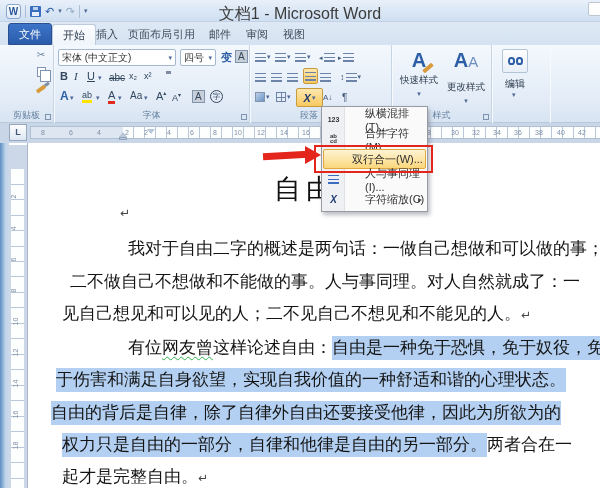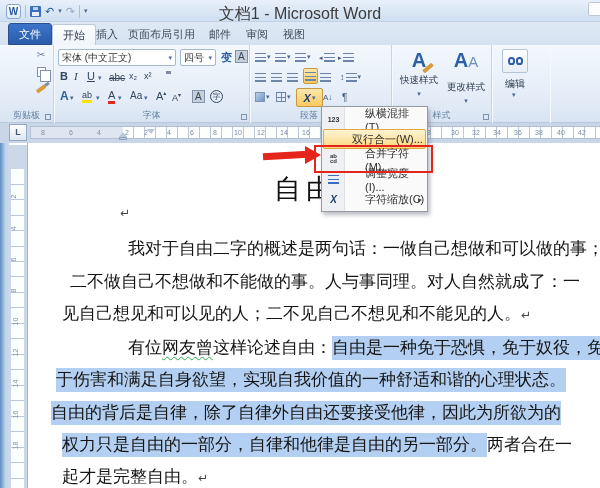--- a/index.html
+++ b/index.html
@@ -413,34 +413,34 @@
     <div class="shaft"></div>
       <div class="head"></div>
   </div>
 
   <div id="ctxmenu">
     <div class="gutter"></div>
     <div class="mi">
       <span class="mic" style="color:#333;font-size:7px">123</span>
       <span>纵横混排(T)...</span>
     </div>
-    <div class="mi hl">
-      <span>双行合一(W)...</span>
-    </div>
     <div class="mi">
       <span class="mic">
           <span class="abcd"><span>ab</span><br><span>cd</span></span>
         </span>
       <span>合并字符(M)...</span>
     </div>
+    <div class="mi hl">
+      <span>双行合一(W)...</span>
+    </div>
     <div class="mi">
       <span class="mic">
           <span class="wbars"></span>
         </span>
-      <span>调整宽度(I)...</span>
+      <span>人与事同理(I)...</span>
     </div>
     <div class="mi">
       <span class="mic">
           <span class="cnX" style="font-size:10px">X</span>
         </span>
       <span>字符缩放(C)</span>
       <span class="i-sub"></span>
     </div>
   </div>
 

